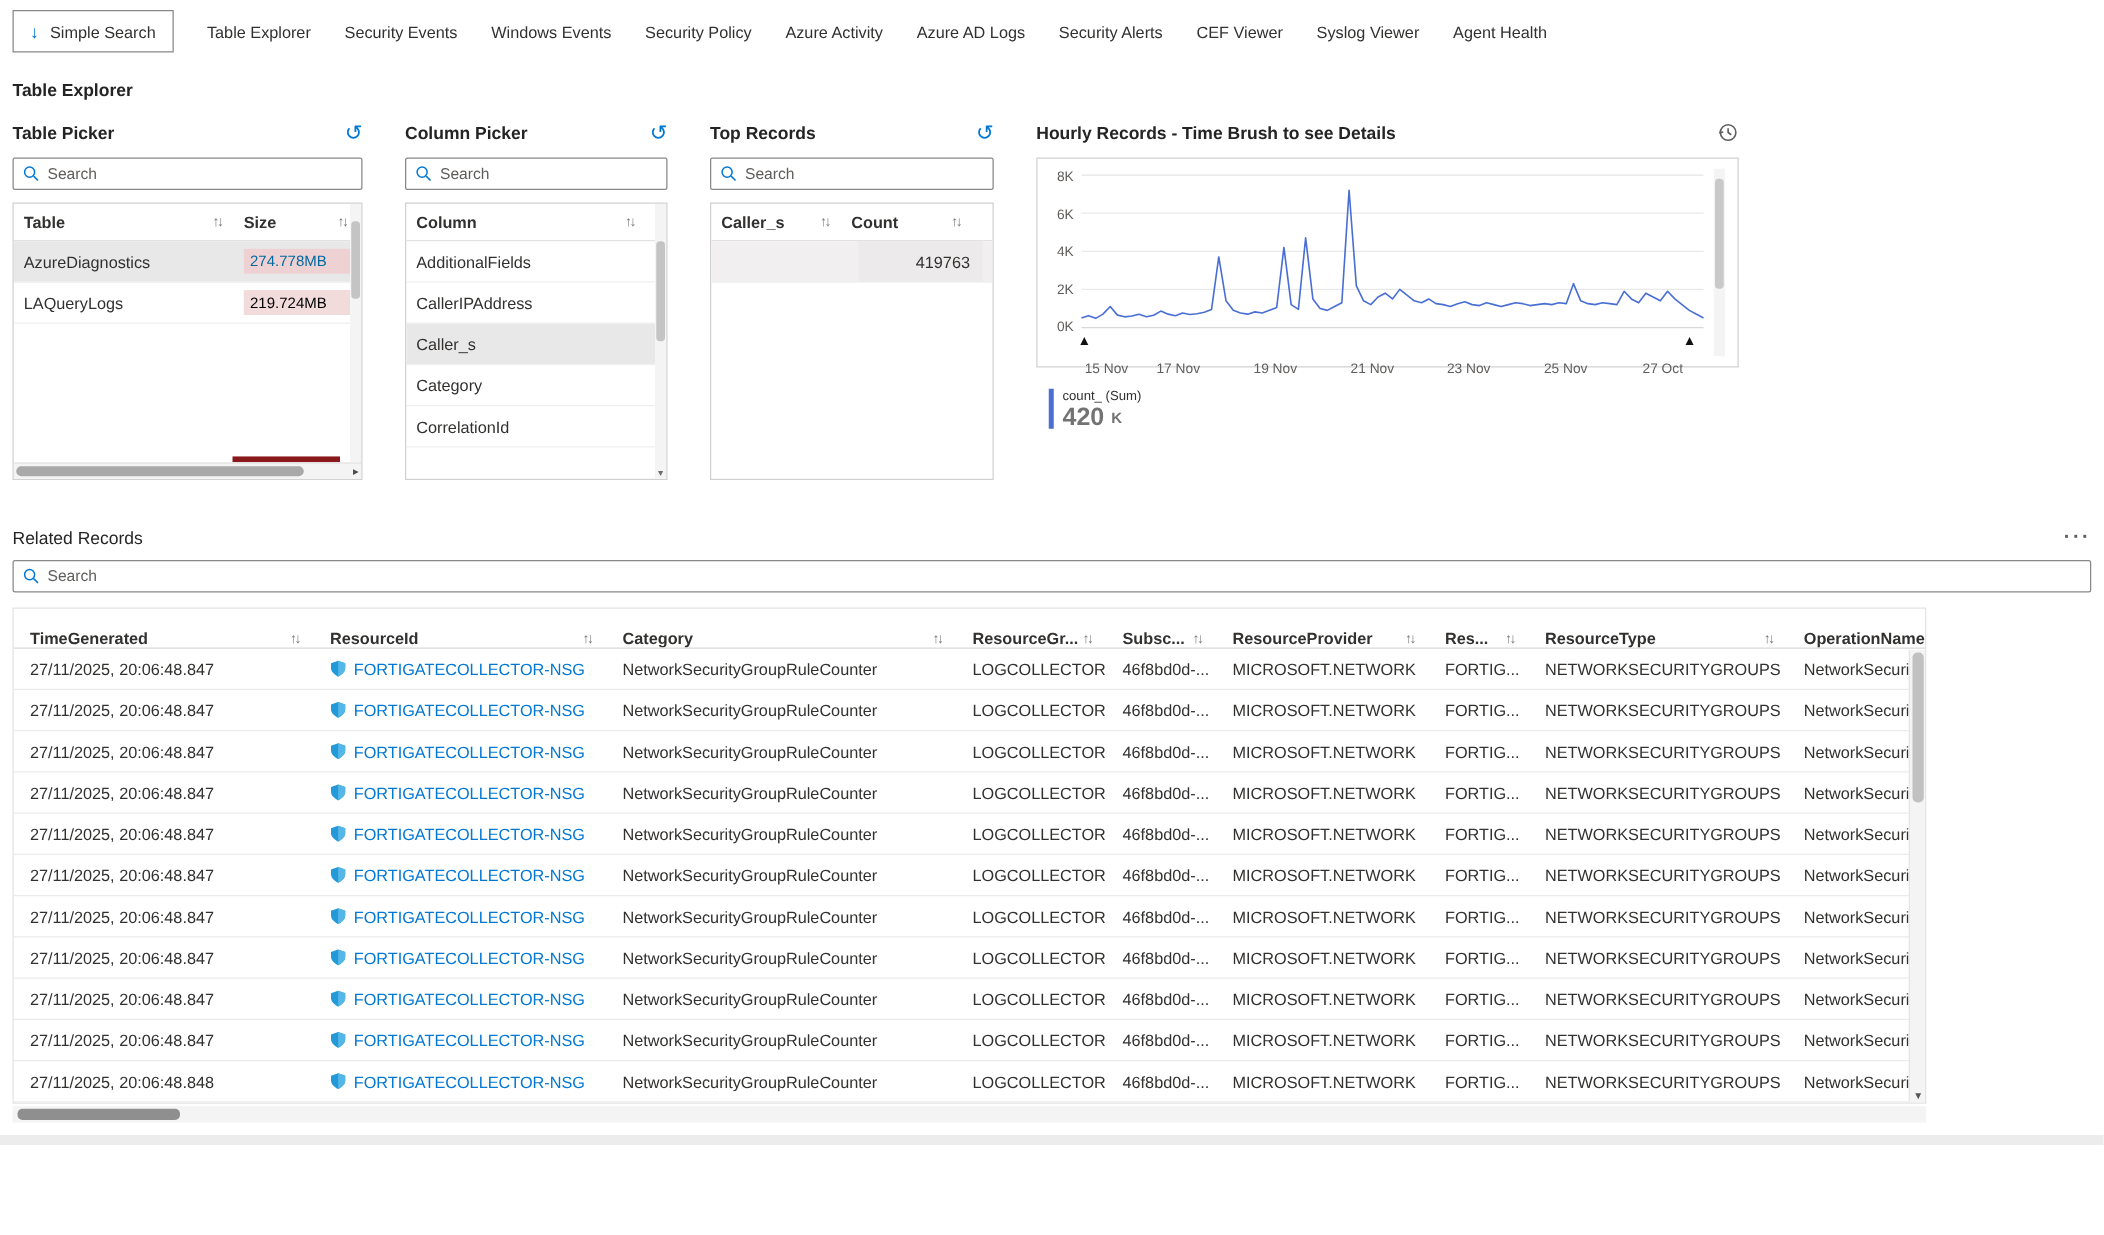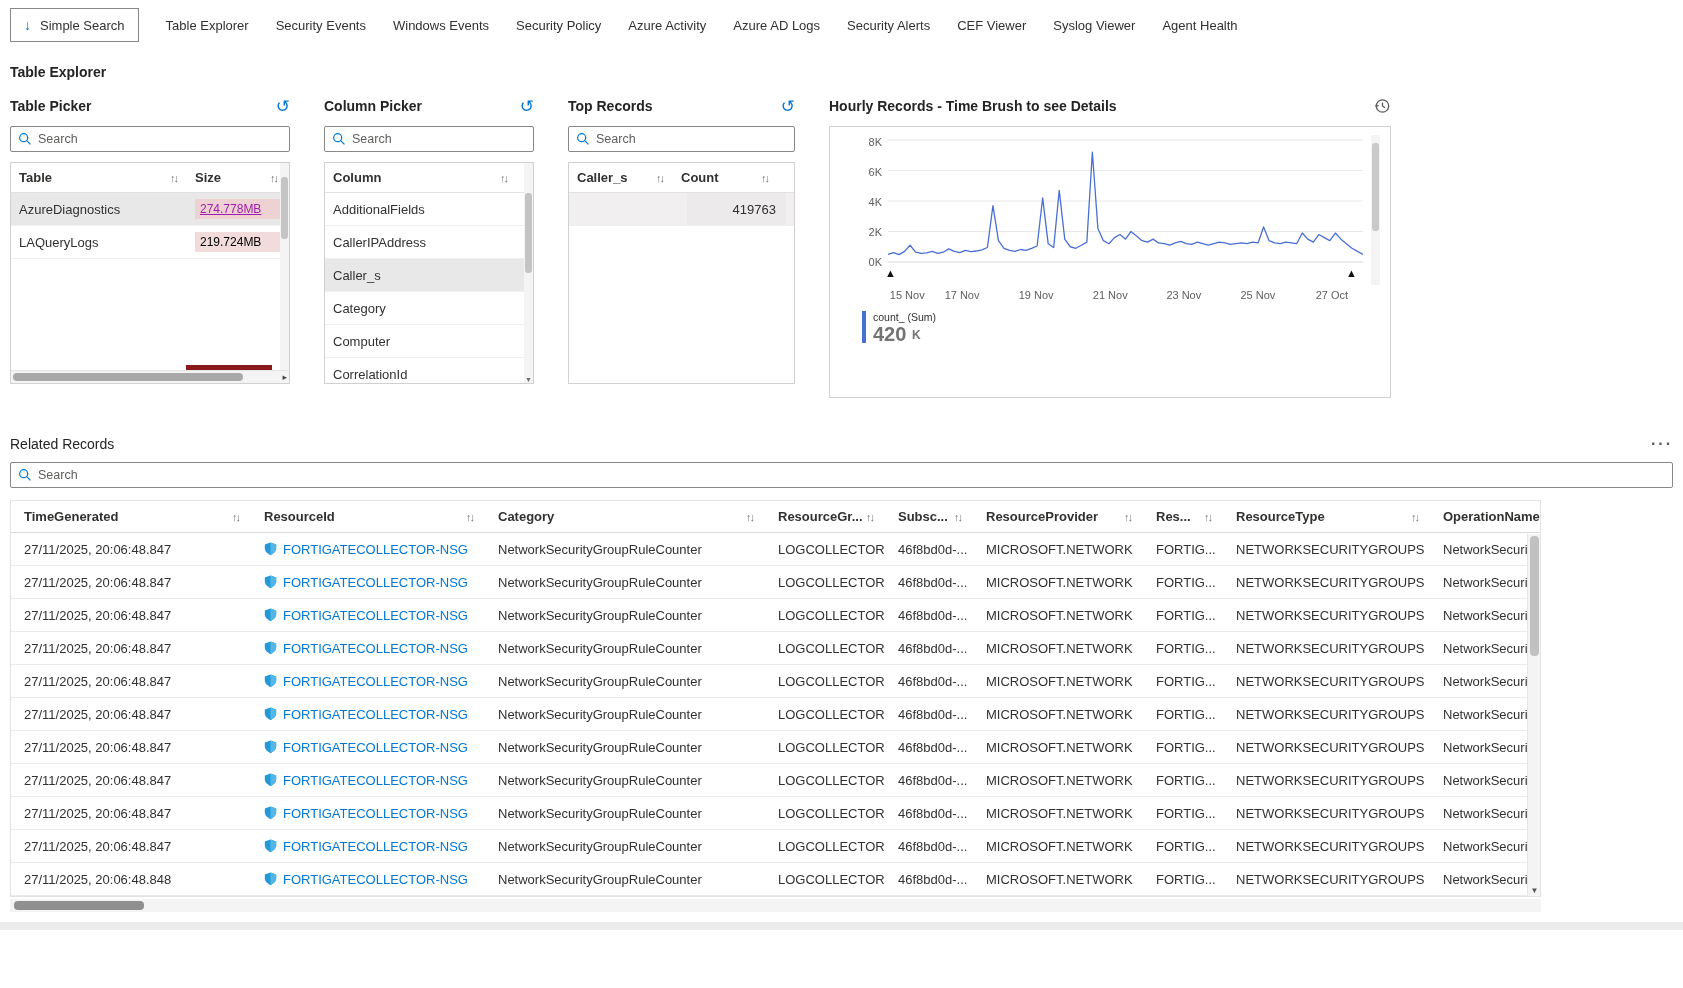--- a/index.html
+++ b/index.html
@@ -37,21 +37,21 @@
 .varrow{position:absolute;bottom:0;left:0;width:9px;text-align:center;font-size:7px;color:#6d6d6d}
 .hscroll{position:absolute;left:0;right:0;bottom:0;height:13px;background:#f4f4f4;border-top:1px solid #e4e4e4}
 .hthumb{position:absolute;left:2px;top:2px;height:8px;width:230px;background:#a9a9a9;border-radius:4px}
 .harrow{position:absolute;right:2px;top:0;font-size:9px;color:#4a4a4a;line-height:13px}
 .peek{position:absolute;bottom:13px;left:0;right:9px;height:5px;overflow:hidden;display:flex}
 .peek-name{flex:1}
 .peek-badge{width:86px;background:#8a191c;margin-right:8px}
 .tr-row{background:#f1efef;cursor:pointer}
 .tr-caller{width:104px;height:100%;display:flex;align-items:center}
 .tr-count{flex:1;height:100%;display:flex;align-items:center;justify-content:flex-end;background:#eceaea;padding-right:10px;margin:4px 0 4px 6px}
-.chartbox{border:1px solid #d1d1d1;padding:8px 10px 10px 26px;position:relative;background:#fff;height:272px}
+.chartbox{border:1px solid #d1d1d1;padding:8px 10px 10px 3px;position:relative;background:#fff;height:168px}
 .chart-main{display:flex;gap:6px}
 .ylabels{display:flex;flex-direction:column;justify-content:space-between;height:132px;width:26px;align-items:flex-end;font-size:11px;color:#605e5c;padding:0 0 2px 0}
 .ytick{line-height:10px;transform:translateY(2px)}
 .plot{position:relative;flex:1;height:132px}
 .plot svg{width:100%;height:132px;display:block}
 .brush{position:absolute;bottom:-12px;font-size:11px;color:#111;line-height:1;cursor:ew-resize}
 .brush-l{left:-3px}.brush-r{right:6px}
 .chart-vscroll{width:9px;height:150px;background:#f4f4f4;position:relative;margin-left:2px}
 .chart-vthumb{position:absolute;top:8px;left:1px;width:7px;height:88px;background:#c9c9c9;border-radius:3px}
 .xlabels{position:relative;height:18px;margin-left:32px;margin-right:11px;font-size:11px;color:#605e5c}
@@ -62,21 +62,21 @@
 .legend-label{font-size:10.5px;color:#323130}
 .legend-value{font-size:20px;font-weight:bold;color:#737373;line-height:1.1}
 .legend-unit{font-size:12px;font-weight:bold;vertical-align:2px}
 .history-icon circle,.history-icon path{stroke:#605e5c;fill:none}
 .related{margin:38px 10px 0 10px}
 .related-head{display:flex;justify-content:space-between;align-items:center;margin-bottom:10px}
 .related-title{font-size:14px;font-weight:normal;color:#242424}
 .more-btn{color:#605e5c;font-size:16px;font-weight:bold;letter-spacing:2px;cursor:pointer;line-height:1}
 .searchbox.wide{width:100%;margin-bottom:12px}
 .rtable{position:relative;border:1px solid #e3e3e3;width:1531px;overflow:hidden}
-.rt-header{display:flex;height:32px;align-items:center;border-bottom:1px solid #d9d9d9;font-size:13px;font-weight:bold}
+.rt-header{display:flex;height:32px;align-items:flex-end;border-bottom:1px solid #d9d9d9;font-size:13px;font-weight:bold}
 .rt-row{display:flex;height:33px;align-items:center;border-bottom:1px solid #ebebeb;font-size:13px;cursor:pointer}
 .rcell{padding-left:13px;white-space:nowrap;overflow:hidden;flex:0 0 auto}
 .c1{width:240px}.c2{width:234px}.c3{width:280px}.c4{width:120px}.c5{width:88px}.c6{width:170px}.c7{width:80px}.c8{width:207px}.c9{flex:1 1 auto;min-width:0;padding-right:16px}
 .hdrcell{display:flex;align-items:center;justify-content:space-between;padding-right:8px;cursor:pointer}
 .link-cell{display:flex;align-items:center;gap:6px}
 .rlink{color:#0078d4;cursor:pointer}
 .rt-vscroll{position:absolute;top:33px;right:0;bottom:0;width:13px;background:#f4f4f4;border-left:1px solid #e6e6e6}
 .rt-vthumb{position:absolute;top:2px;left:2px;width:9px;height:120px;background:#c1c1c1;border-radius:4px}
 .rt-varrow{position:absolute;bottom:1px;left:0;width:13px;text-align:center;font-size:8px;color:#555}
 .rt-hscroll{width:1531px;height:13px;background:#f4f4f4;margin-top:2px;position:relative}
@@ -143,21 +143,21 @@
           </span>
       </div>
       <div>
 
 
 
 
           <div class="row t-row selected">
             <span class="cell-name">AzureDiagnostics</span>
             <span class="cell-size">
-              <span class="size-badge" style="background-color: rgb(238, 210, 211); color: #a21caf; text-decoration: underline;">274.778MB</span>
+              <span class="size-badge" style="background-color: rgb(238, 210, 211); color: #0369a1;">274.778MB</span>
             </span>
           </div>
 
           <div class="row t-row">
             <span class="cell-name">LAQueryLogs</span>
             <span class="cell-size">
               <span class="size-badge" style="background-color: rgb(241, 219, 219); color: #000000;">219.724MB</span>
             </span>
           </div>
         </div>
@@ -205,23 +205,20 @@
           </div>
 
           <div class="row col-row selected">
             <span class="cell-name">Caller_s</span>
           </div>
 
           <div class="row col-row">
             <span class="cell-name">Category</span>
           </div>
 
-          <div class="row col-row">
-            <span class="cell-name">Computer</span>
-          </div>
 
           <div class="row col-row">
             <span class="cell-name">CorrelationId</span>
           </div>
         </div>
       <div class="vscroll">
           <div class="vthumb"></div>
           <span class="varrow">▼</span>
         </div>
     </div>

